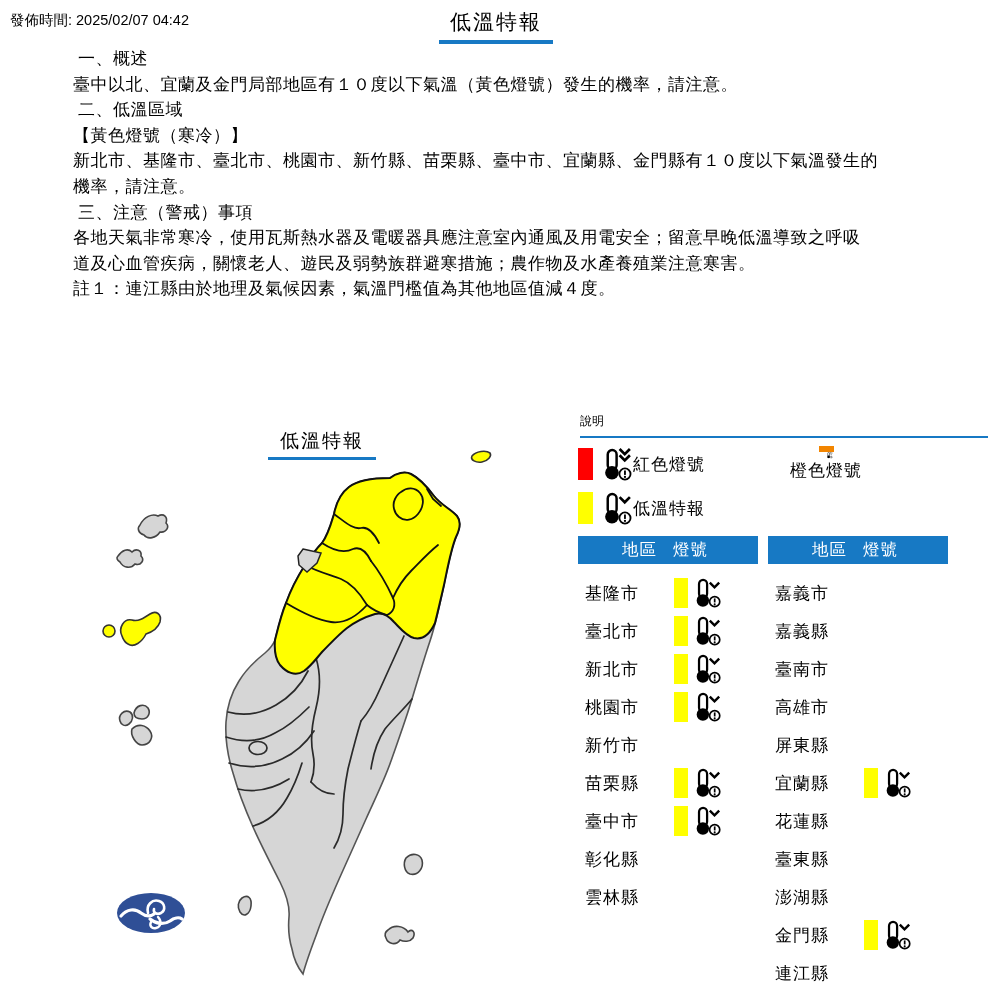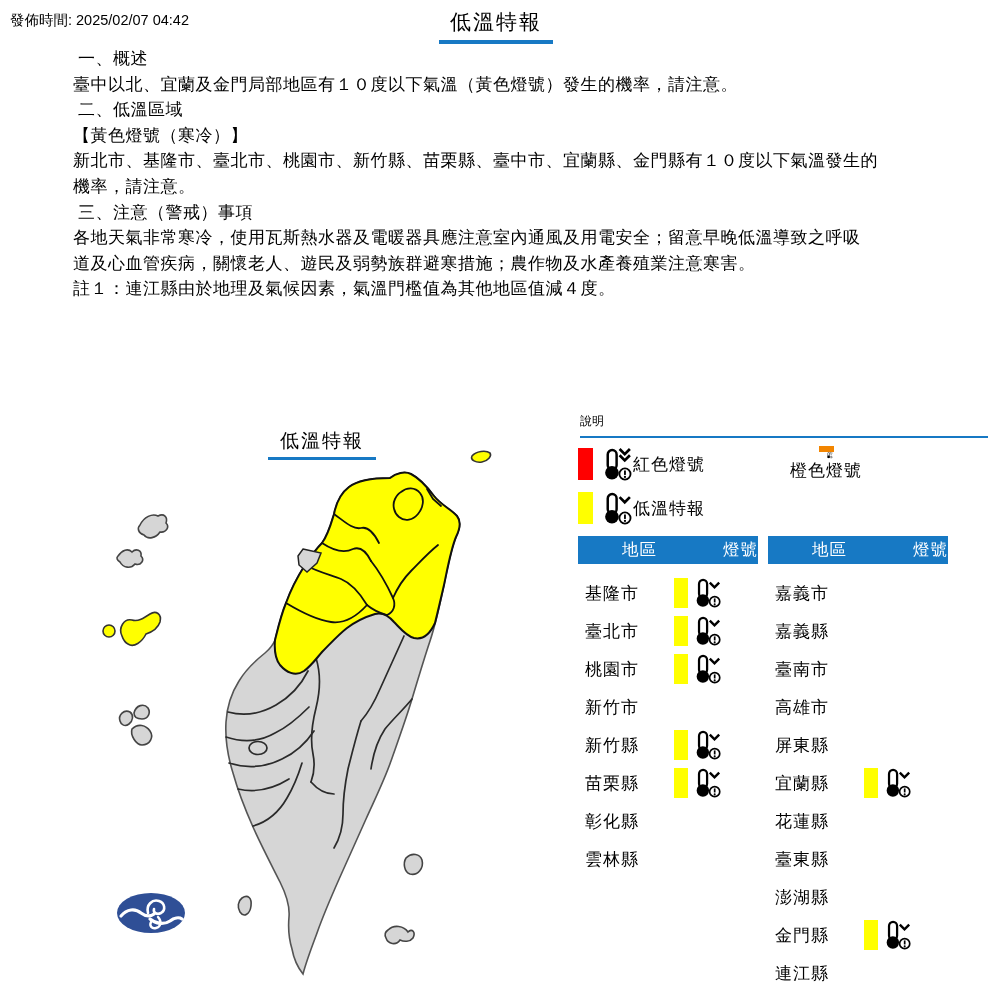--- a/index.html
+++ b/index.html
@@ -30,21 +30,21 @@
   #legend-red    { left:578px; top:446px; }
   #legend-orange { left:790px; top:446px;flex-direction:column; }
   #legend-yellow { left:578px; top:490px; }
 
   
   .rtable { position:absolute; width:180px; }
   #table-left  { left:578px; top:536px; }
   #table-right { left:768px; top:536px; }
   .thead { height:28px; display:flex; align-items:center; color:#fff; font-size:16.5px; }
   .thead .hc1 { width:95px; text-align:center; letter-spacing:1px;padding-left:28px; }
-  .thead .hc2 { width:85px; text-align:right; letter-spacing:1px; }
+  .thead .hc2 { width:85px; text-align:left; letter-spacing:1px; }
   .tbody { margin-top:10px; }
   .trow { height:38px; display:flex; align-items:center; }
   .trow .region { width:96px; padding-left:7px; font-size:17px; letter-spacing:1px; }
   .trow .sig { display:flex; align-items:center; }
   .trow .swatch { width:14px; height:30px; display:inline-block; }
   .trow .ticon { width:30px; height:30px; margin-left:4px; }
 
   svg.defsonly { position:absolute; width:0; height:0; }
 </style>
 </head>
@@ -195,48 +195,57 @@
       <div class="trow">
         <span class="region">臺北市</span>
         <span class="sig">
           <span class="swatch" style="background: rgb(255, 255, 0);"></span>
           <svg class="ticon" viewBox="0 0 32 32">
               <use href="#thermo1"></use>
             </svg>
         </span>
       </div>
       <div class="trow">
+        <span class="region">新北市</span>
+        <span class="sig">
+          <span class="swatch" style="background: rgb(255, 255, 0);"></span>
+          <svg class="ticon" viewBox="0 0 32 32">
+              <use href="#thermo1"></use>
+            </svg>
+        </span>
+      </div>
+      <div class="trow">
         <span class="region">桃園市</span>
         <span class="sig">
           <span class="swatch" style="background: rgb(255, 255, 0);"></span>
           <svg class="ticon" viewBox="0 0 32 32">
               <use href="#thermo1"></use>
             </svg>
         </span>
       </div>
       <div class="trow">
         <span class="region">新竹市</span>
         <span class="sig" style="visibility: hidden;">
           <span class="swatch" style="background: rgb(255, 255, 0);"></span>
           <svg class="ticon" viewBox="0 0 32 32">
               <use href="#thermo1"></use>
             </svg>
         </span>
       </div>
       <div class="trow">
-        <span class="region">新竹縣</span>
-        <span class="sig">
-          <span class="swatch" style="background: rgb(255, 255, 0);"></span>
-          <svg class="ticon" viewBox="0 0 32 32">
-              <use href="#thermo1"></use>
-            </svg>
-        </span>
-      </div>
-      <div class="trow">
         <span class="region">苗栗縣</span>
+        <span class="sig">
+          <span class="swatch" style="background: rgb(255, 255, 0);"></span>
+          <svg class="ticon" viewBox="0 0 32 32">
+              <use href="#thermo1"></use>
+            </svg>
+        </span>
+      </div>
+      <div class="trow">
+        <span class="region">臺中市</span>
         <span class="sig">
           <span class="swatch" style="background: rgb(255, 255, 0);"></span>
           <svg class="ticon" viewBox="0 0 32 32">
               <use href="#thermo1"></use>
             </svg>
         </span>
       </div>
       <div class="trow">
         <span class="region">彰化縣</span>
         <span class="sig" style="visibility: hidden;">

